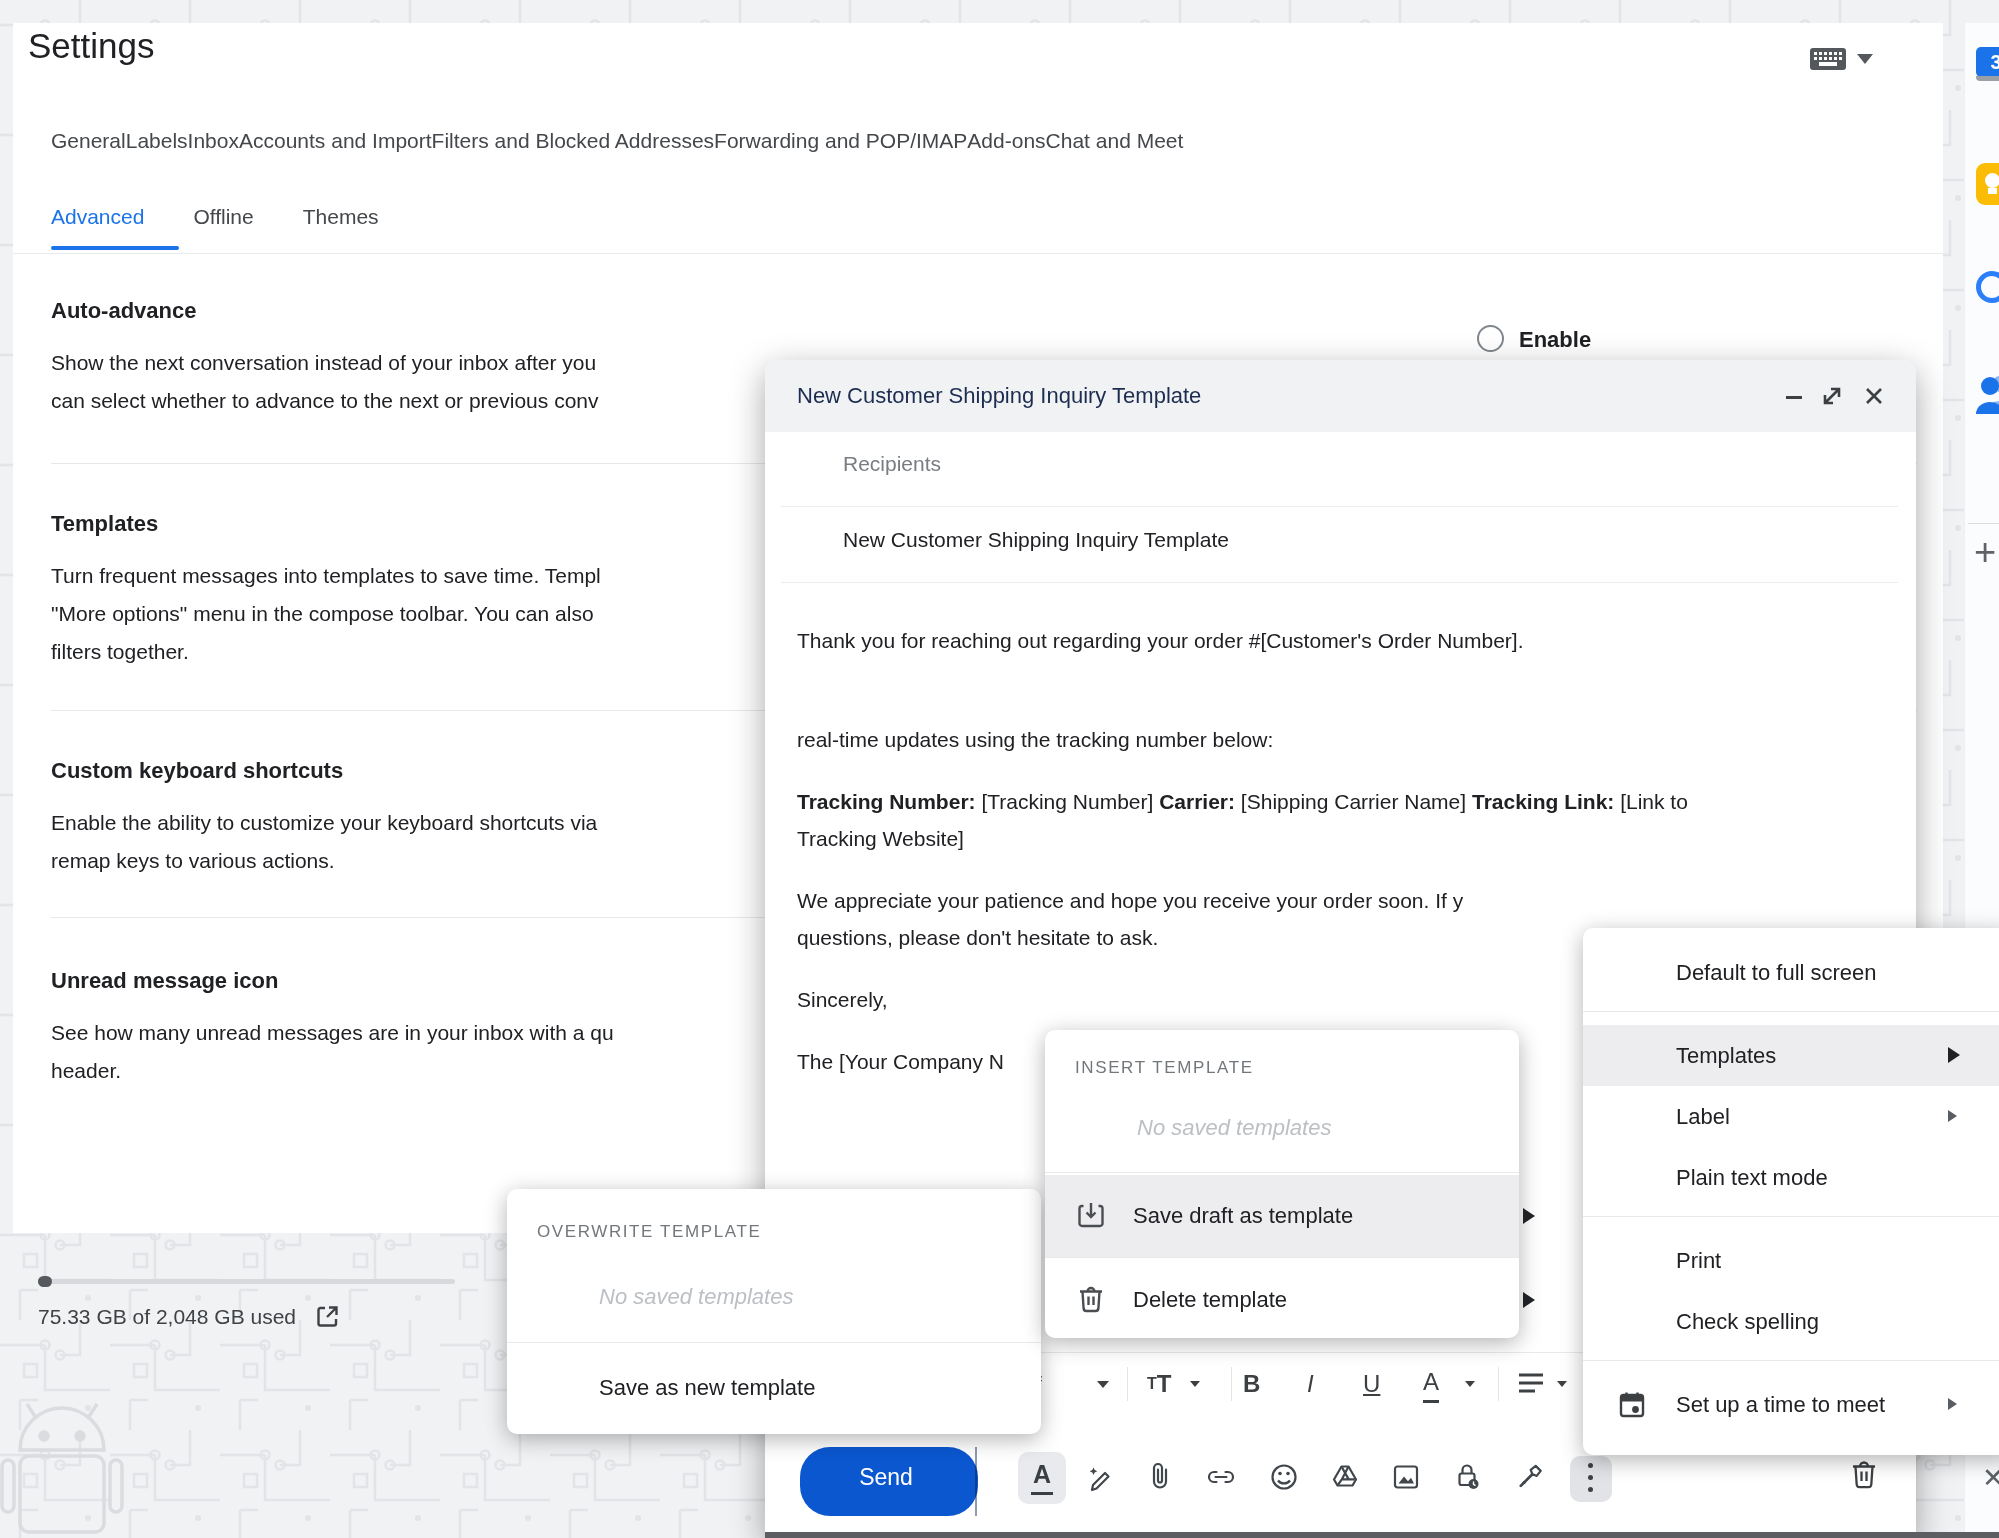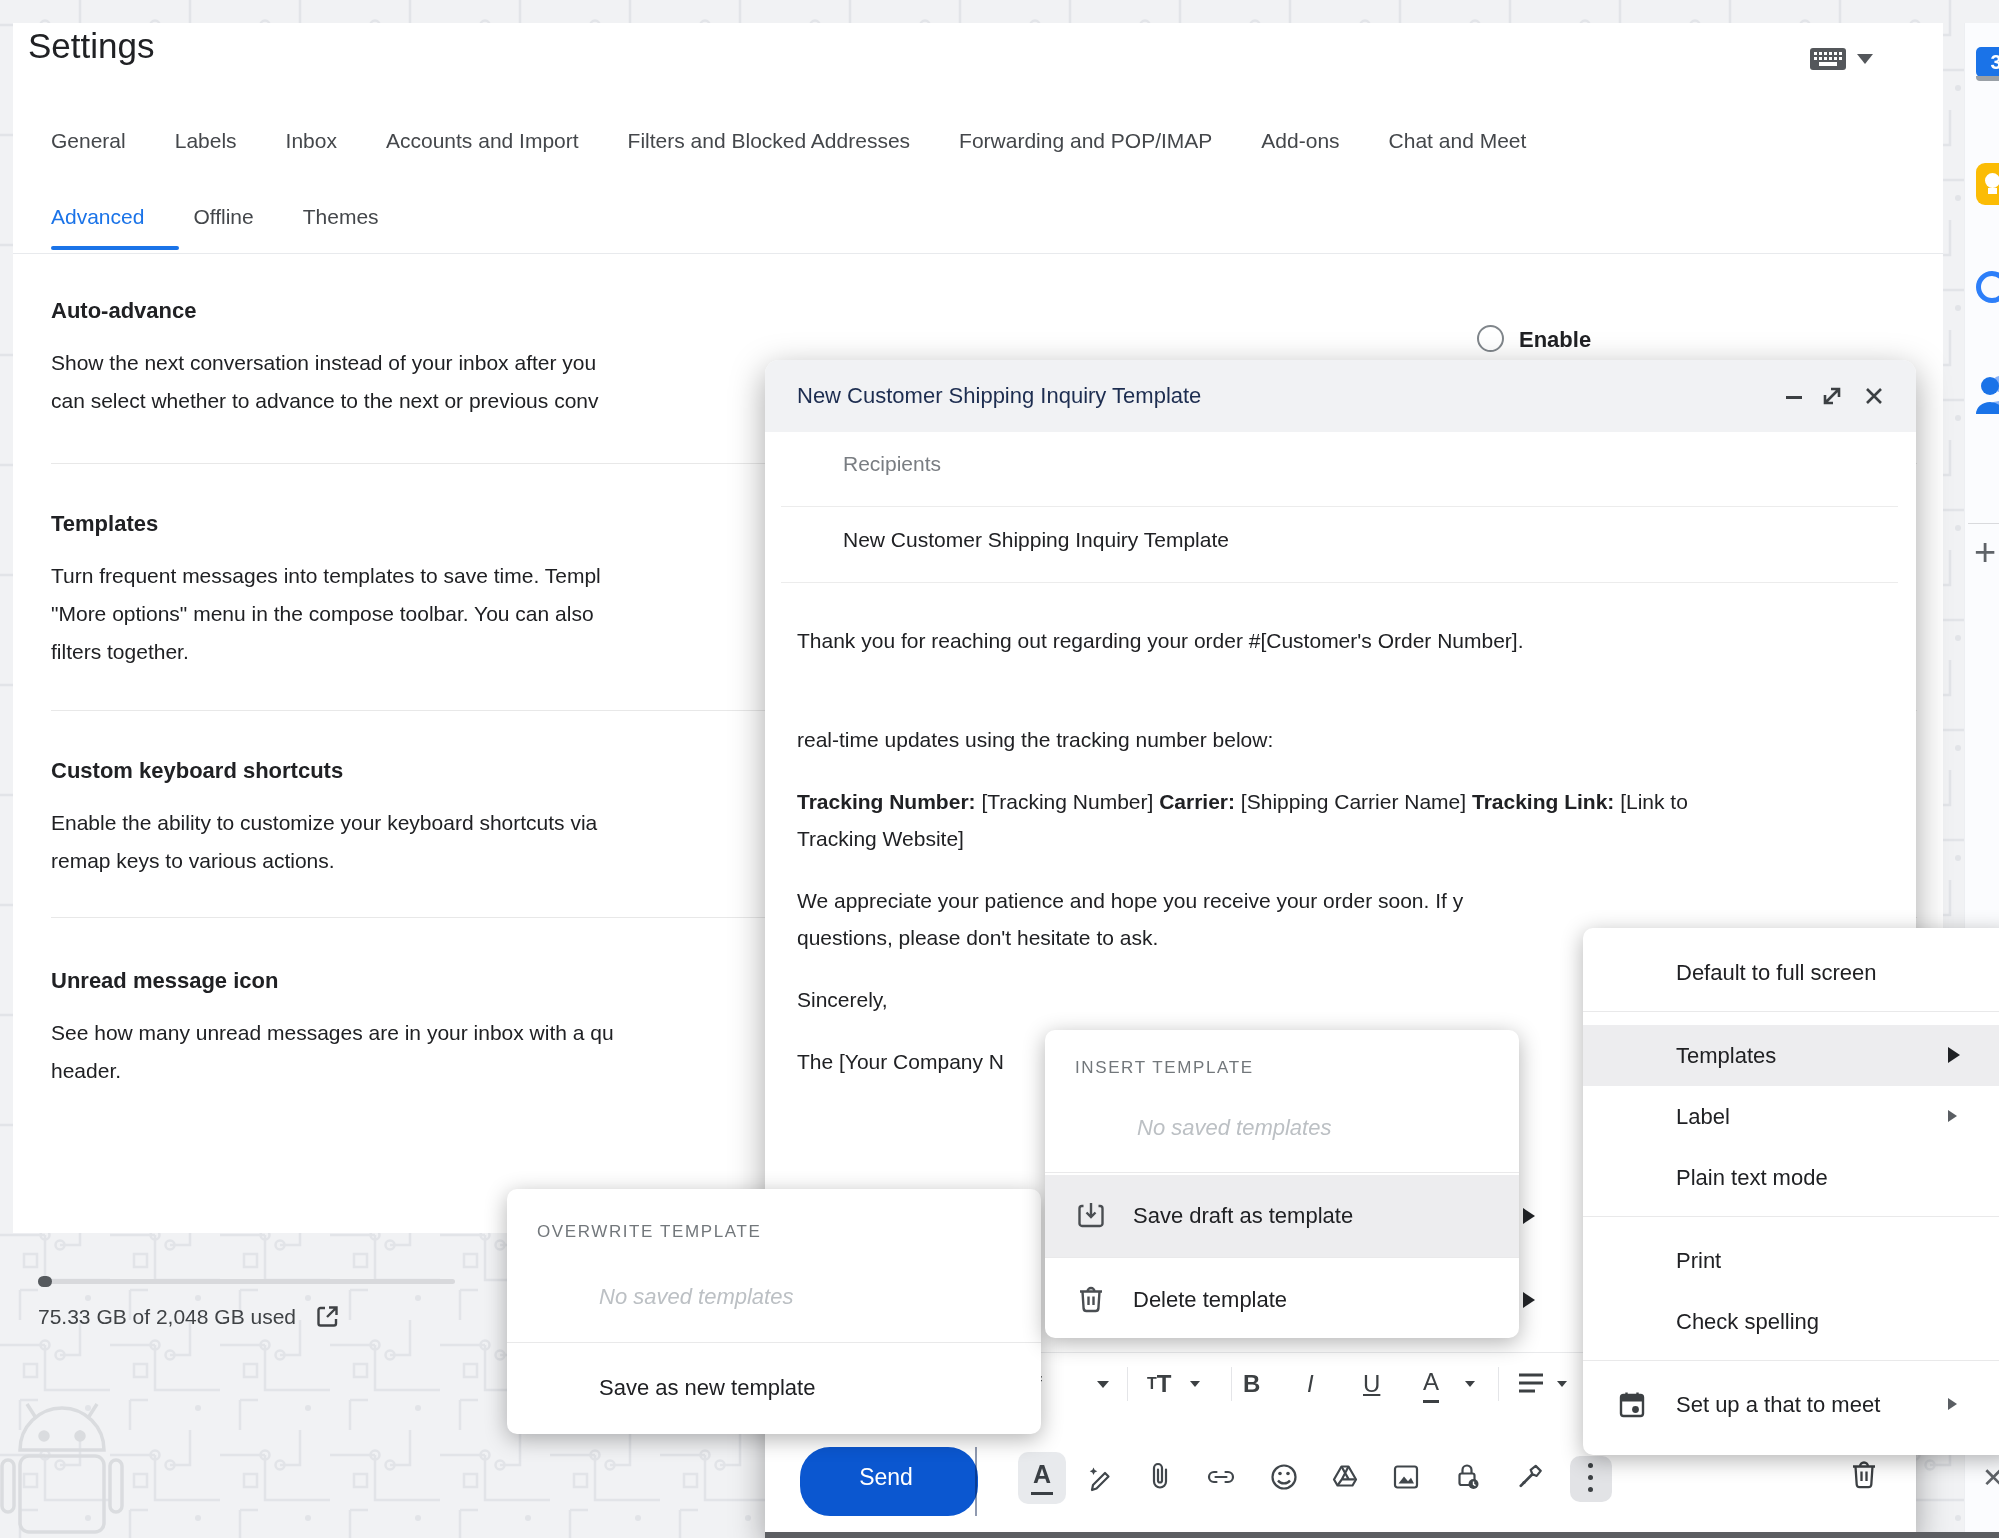--- a/index.html
+++ b/index.html
@@ -8,21 +8,21 @@
   #stage *{box-sizing:border-box;}
   .abs{position:absolute;}
   
   #wallpaper{position:absolute;inset:0;z-index:0;}
   
   .card{position:absolute;left:13px;top:23px;width:1930px;height:1210px;background:#fff;z-index:1;}
   .z2{z-index:2;}
   .page-title{left:28px;top:26px;font-size:35px;color:#202124;}
   .kbd-wrap{left:1809px;top:46px;display:flex;align-items:center;gap:10px;}
   .caret{width:0;height:0;border-left:8px solid transparent;border-right:8px solid transparent;border-top:10px solid #54575b;}
-  .tabs1{left:51px;top:129px;display:flex;gap:49px;font-size:21px;color:#44474b;white-space:nowrap;}
+  .tabs1{left:51px;top:129px;display:flex;font-size:21px;color:#44474b;white-space:nowrap;}
   .tabs2{left:51px;top:205px;display:flex;gap:49px;font-size:21px;color:#44474b;}
   .tab{cursor:pointer;}
   .tab.active{color:#1a73e8;}
   .tab-underline{left:51px;top:246px;width:128px;height:4px;background:#1a73e8;border-radius:2px;}
   .tabs-border{left:13px;top:253px;width:1930px;height:1px;background:#e8eaed;}
   .sec{position:absolute;left:51px;z-index:2;}
   .sec h3{font-size:22px;font-weight:bold;margin:0;line-height:27px;color:#202124;}
   .sec .lns{margin-top:20px;}
   .sec .ln{font-size:21px;line-height:38px;white-space:nowrap;color:#202124;}
   .divider{position:absolute;left:51px;width:1866px;height:1px;background:#e8e8e8;z-index:2;}
@@ -424,21 +424,21 @@
       </div>
       <div class="m-div" style="top: 288px;"></div>
       <div class="m-item" style="top: 302px; height: 61px; padding-left: 93px;">
         <span class="lbl">Print</span>
       </div>
       <div class="m-item" style="top: 363px; height: 61px; padding-left: 93px;">
         <span class="lbl">Check spelling</span>
       </div>
       <div class="m-div" style="top: 432px;"></div>
       <div class="m-item" style="top: 446px; height: 61px; padding-left: 93px;">
-        <span class="lbl">Set up a that to meet</span>
+        <span class="lbl">Set up a time to meet</span>
         <svg class="mi-icon" width="32" height="32" style="left: 33px; top: 15px;">
           <g stroke="#3c4043" stroke-width="2.4" fill="none">
             <rect x="5" y="6" width="22" height="21" rx="2.5"></rect>
             <path d="M10.5 3.5 v4 M21.5 3.5 v4"></path>
           </g>
           <rect x="5" y="6" width="22" height="6.5" fill="#3c4043"></rect>
           <circle cx="19.5" cy="20.5" r="3.4" fill="#3c4043"></circle>
         </svg>
         <span class="arr-sm" style="left: 365px; top: 24px;"></span>
       </div>

